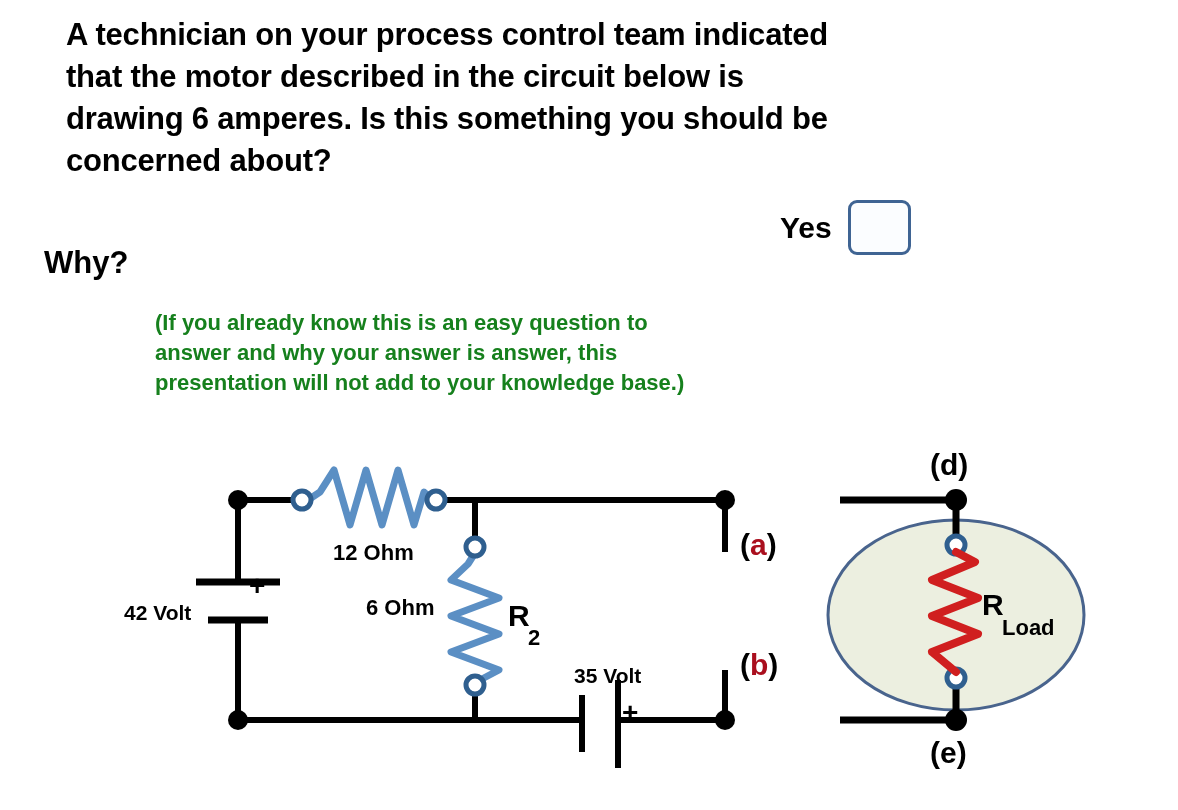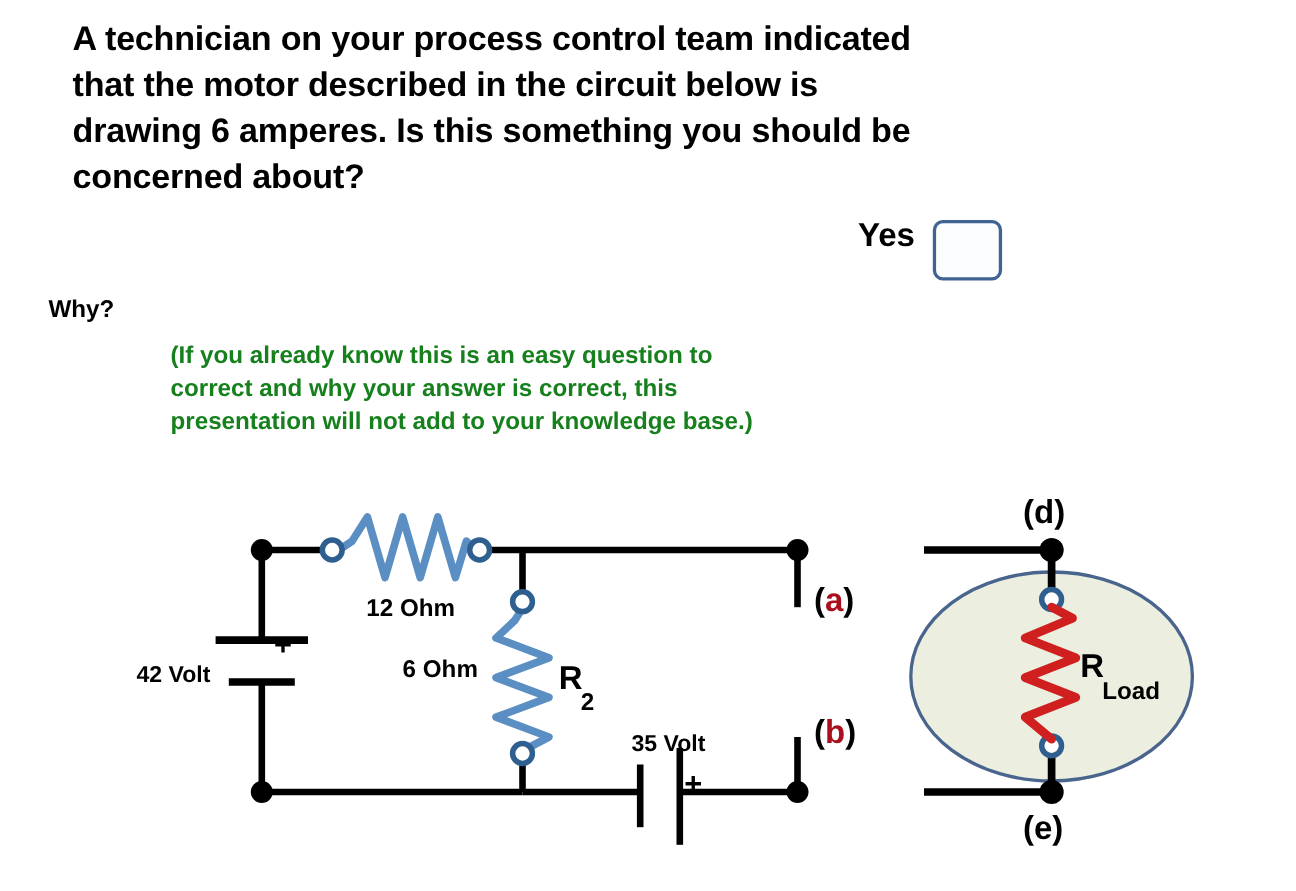--- a/index.html
+++ b/index.html
@@ -33,20 +33,21 @@
   
   #answer-row {
     position: absolute;
     left: 780px;
     top: 200px;
     display: flex;
     align-items: center;
   }
   .answer-option {
     display: flex;
+    align-items: center;
   }
   .answer-label {
     font-size: 30px;
     font-weight: bold;
     color: #000000;
     margin-right: 16px;
     line-height: 1;
   }
   .answer-box {
     width: 63px;
@@ -55,22 +56,22 @@
     border-radius: 9px;
     background: #fbfdff;
     box-sizing: border-box;
   }
   #option-no { margin-left: 60px; }
 
   
   #why-label {
     position: absolute;
     left: 44px;
-    top: 268px;
-    font-size: 22px;
+    top: 245px;
+    font-size: 31px;
     font-weight: bold;
     color: #000000;
   }
 
   
   #note-text {
     position: absolute;
     left: 155px;
     top: 308px;
     width: 760px;
@@ -108,21 +109,21 @@
 <div id="answer-row">
   <div class="answer-option" id="option-yes">
     <span class="answer-label">Yes</span>
     <span class="answer-box"></span>
   </div>
 </div>
 
 <div id="why-label">Why?</div>
 
 <div id="note-text">(If you already know this is an easy question to
-correct and why your answer is correct, this
+answer and why your answer is answer, this
 presentation will not add to your knowledge base.)</div>
 
 <div id="circuit-canvas">
 <svg width="1178" height="380" viewBox="0 0 1178 380" xmlns="http://www.w3.org/2000/svg">
 
   <g>
 
     <line x1="238" y1="70" x2="298" y2="70" stroke="#000" stroke-width="6"></line>
 
     <line x1="433" y1="70" x2="725" y2="70" stroke="#000" stroke-width="6"></line>

